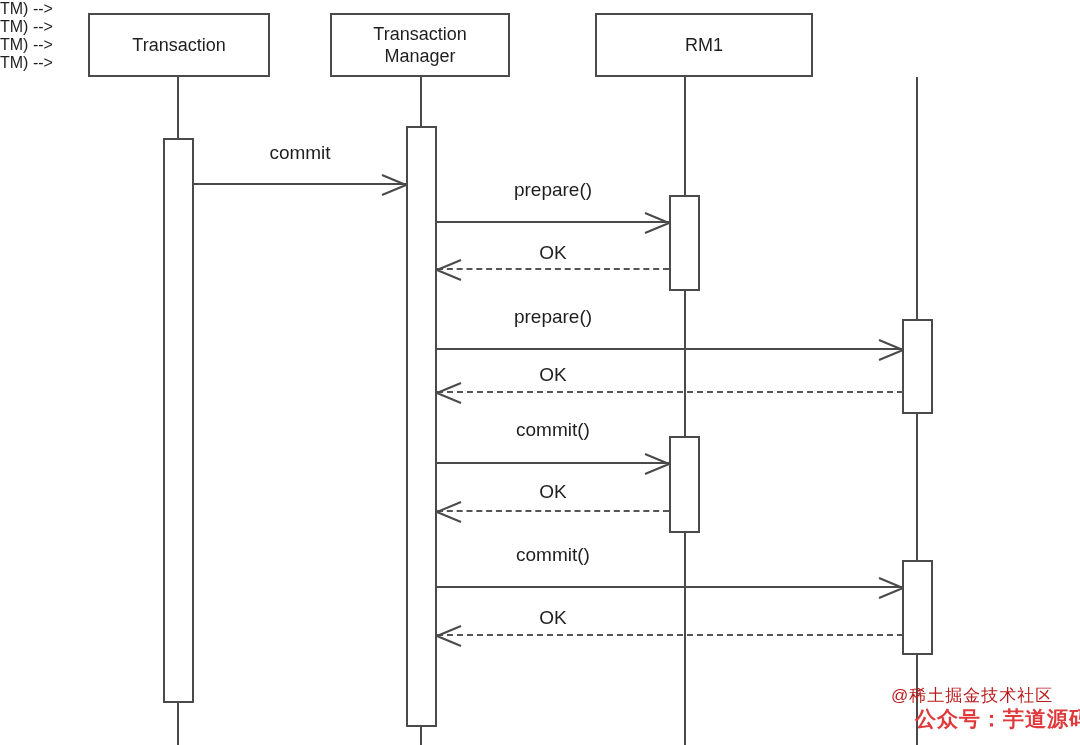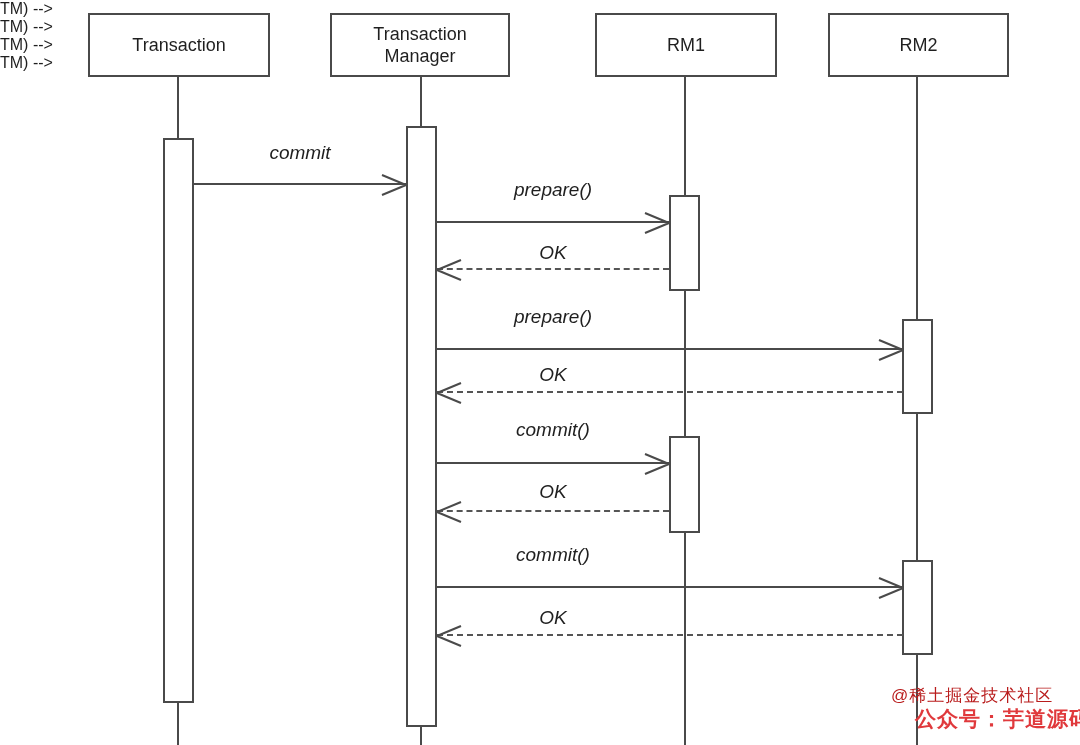--- a/index.html
+++ b/index.html
@@ -47,21 +47,20 @@
     border: 2px solid #4a4a4a;
     box-sizing: border-box;
     z-index: 2;
   }
   .msg-label {
     position: absolute;
     text-align: center;
     font-size: 19px;
     color: #1f1f1f;
     z-index: 3;
-    font-style: italic;
   }
   .msg-line {
     position: absolute;
     height: 0;
     z-index: 3;
   }
   .msg-line.solid  { border-top: 2px solid #4a4a4a; }
   .msg-line.dashed { border-top: 2px dashed #555555; }
   .arrowhead {
     position: absolute;
@@ -109,25 +108,22 @@
   <div class="activation" style="left:902px;top:319px;height:95px"></div>
   <div class="activation" style="left:902px;top:560px;height:95px"></div>
 
   
   <div class="actor-box" style="left:88px;width:182px">
     <span>Transaction</span>
   </div>
   <div class="actor-box narrow" style="left:330px;width:180px">
     <span>Transaction Manager</span>
   </div>
-  <div class="actor-box" style="left:595px;width:182px">
+  <div class="actor-box" style="left:595px;width:218px">
     <span>RM1</span>
-  </div>
-  <div class="actor-box" style="left:828px;width:181px">
-    <span>RM2</span>
   </div>
 
   
   <div>
     <span class="msg-label" style="left:194px;top:142px;width:212px">commit</span>
     <div class="msg-line solid" style="left:194px;top:183px;width:212px"></div>
     <svg class="arrowhead" style="left:381px;top:174px" width="26" height="22" viewBox="0 0 26 22">
         <path d="M1 1 L25 11 L1 21" fill="none" stroke="#4a4a4a" stroke-width="2"></path>
       </svg>
   </div>

